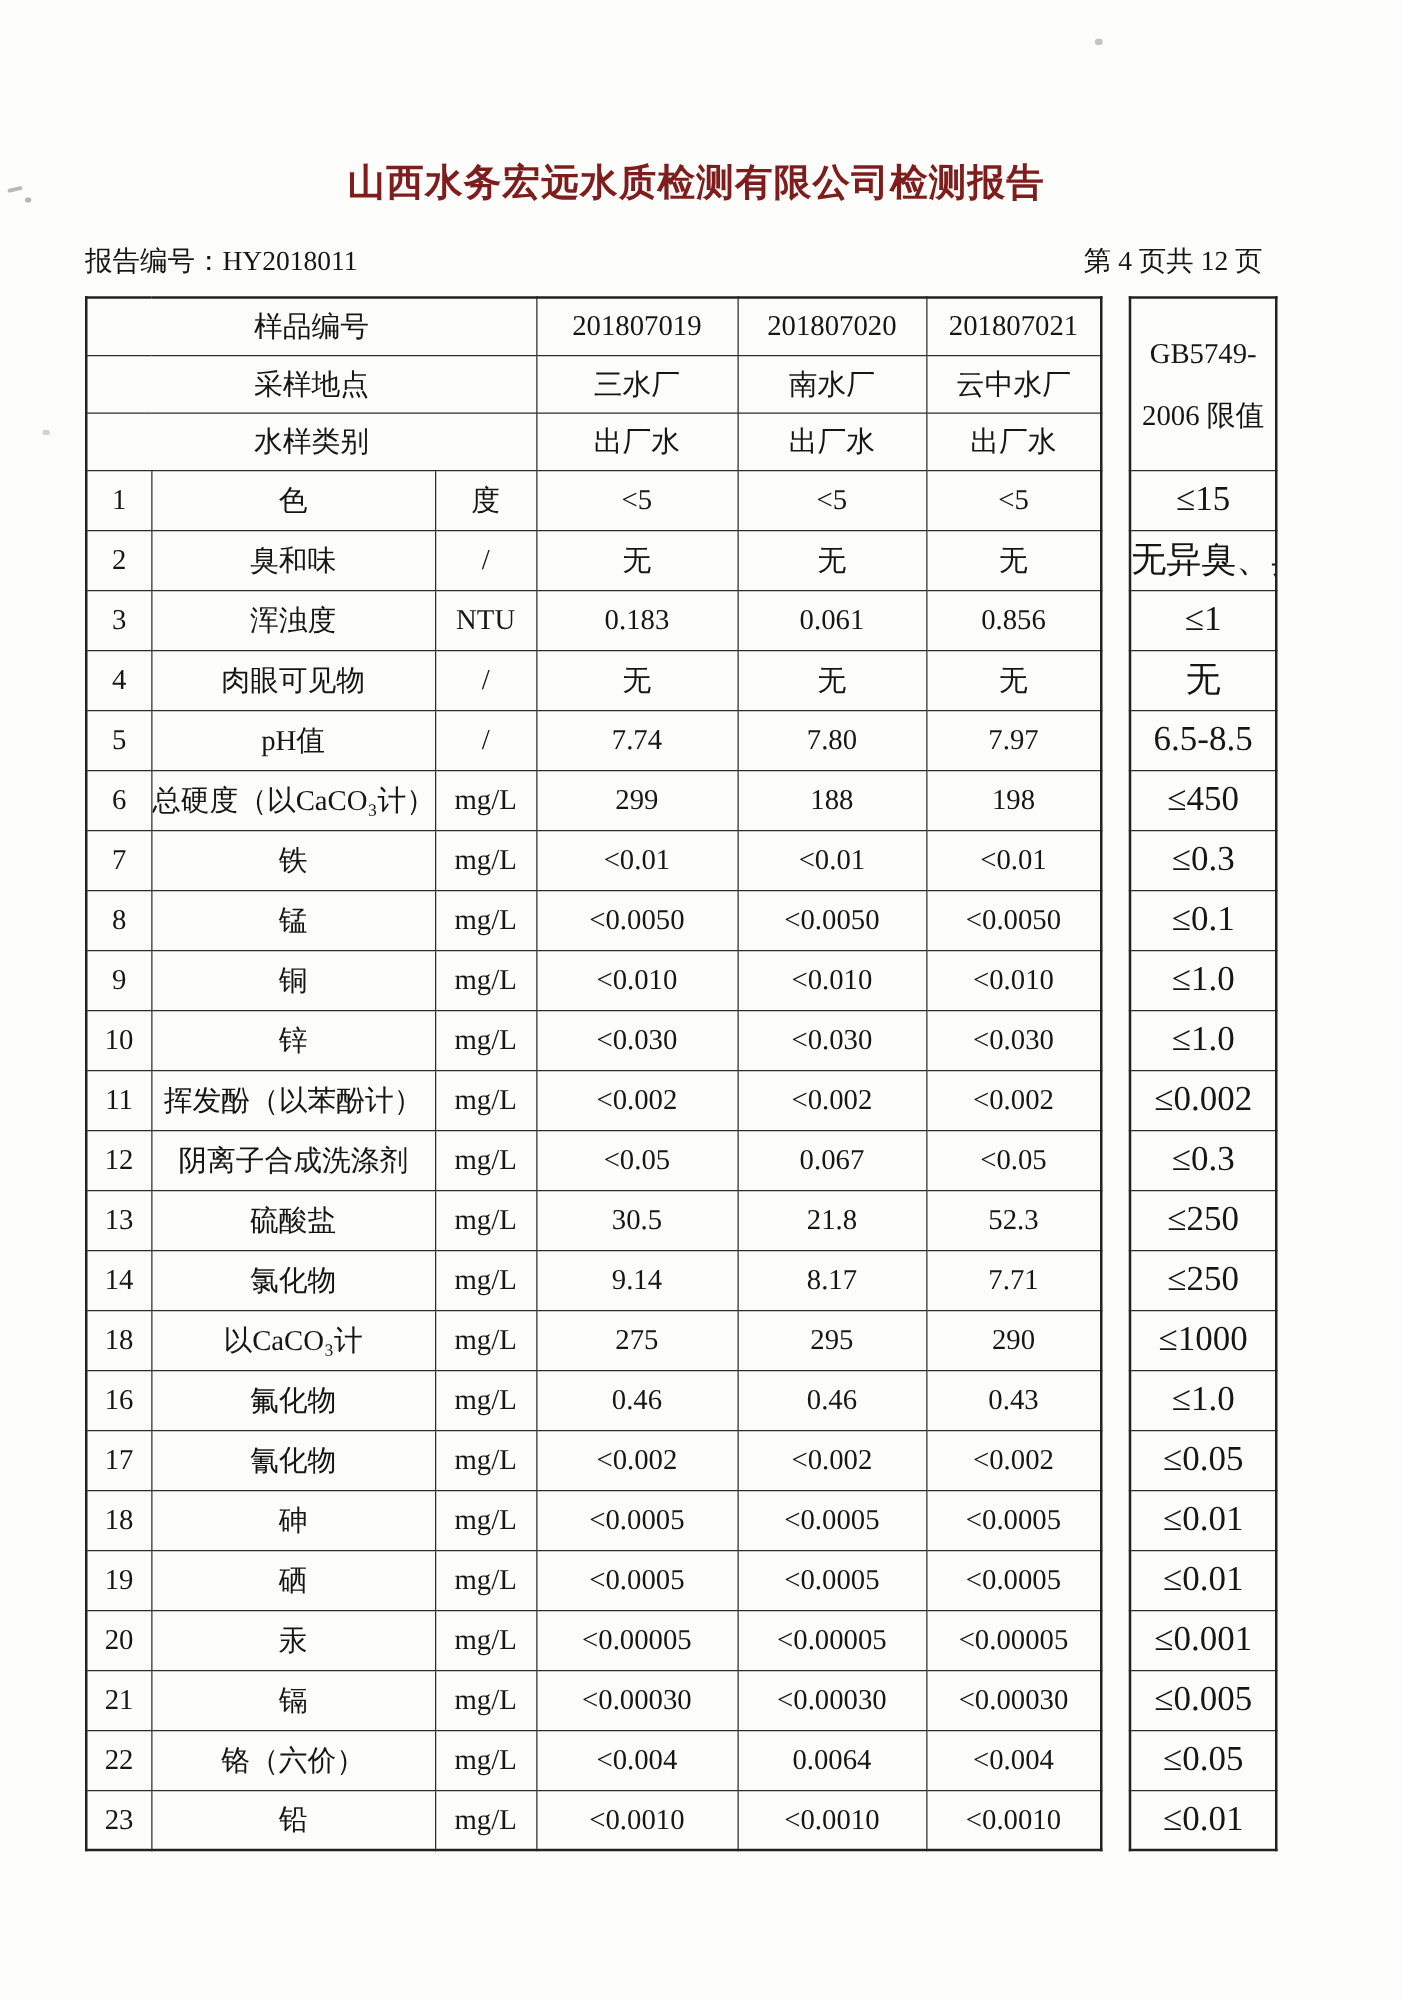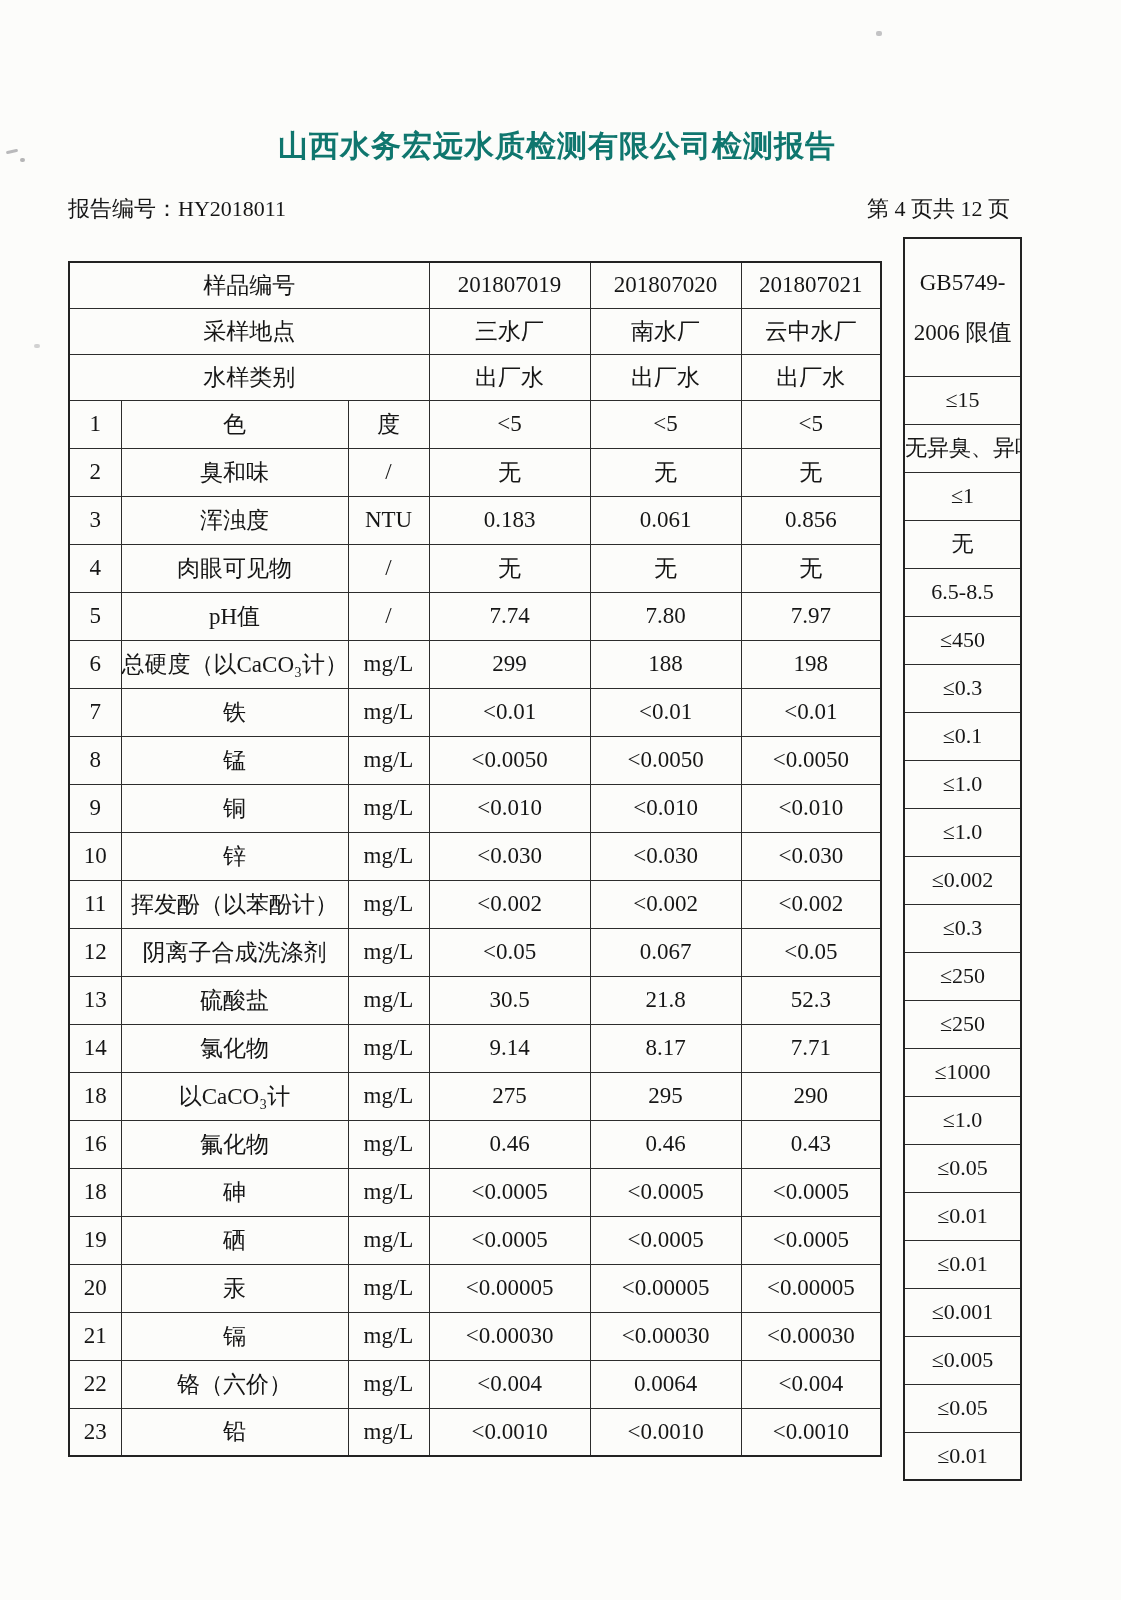--- a/index.html
+++ b/index.html
@@ -13,28 +13,28 @@
     color: #161616;
   }
   .content { position: absolute; left: 68px; top: 0; width: 978px; }
   .title {
     margin-top: 126px;
     text-align: center;
     font-family: "Liberation Sans", "DejaVu Sans", sans-serif;
     font-weight: bold;
     font-size: 30px;
     letter-spacing: 1px;
-    color: #0f766e;
+    color: #7f1d1d;
   }
   .meta {
     display: flex; justify-content: space-between; align-items: flex-end;
     margin-top: 27px; padding-right: 36px;
     font-size: 22px;
   }
-  .tables { display: flex; align-items: center; margin-top: 13px; }
+  .tables { display: flex; align-items: flex-end; margin-top: 13px; }
   table { border-collapse: collapse; table-layout: fixed; }
   .main-table { width: 812px; border: 2.5px solid #222; }
   .limit-table { width: 119px; border: 2.5px solid #222; }
   .main-table th, .main-table td,
   .limit-table th, .limit-table td {
     border: 1.5px solid #2c2c2c;
     font-weight: normal;
     text-align: center;
     vertical-align: middle;
     font-size: 23px;
@@ -48,21 +48,21 @@
   .col-no   { width: 52px; }
   .col-item { width: 227px; }
   .col-unit { width: 81px; }
   .col-v1   { width: 161px; }
   .col-v2   { width: 151px; }
   .col-v3   { width: 140px; }
   .gap { width: 21px; flex: 0 0 21px; }
   .limit-head { height: 138px; }
   .limit-head span { display: block; line-height: 1; }
   .limit-head .l1 { margin-bottom: 27px; }
-  .limit-table tbody td { height: 48px; font-size: 22px; margin-top: 15px; }
+  .limit-table tbody td { height: 48px; font-size: 28px; margin-top: 15px; }
   
   .speck { position: absolute; background: #9d9da0; border-radius: 2px; }
   .s1 { left: 6px;  top: 150px; width: 12px; height: 3px; transform: rotate(-12deg); opacity: .7; }
   .s2 { left: 20px; top: 158px; width: 5px;  height: 4px; opacity: .75; }
   .s3 { left: 34px; top: 344px; width: 6px;  height: 4px; opacity: .45; }
   .s4 { left: 876px; top: 31px; width: 6px;  height: 5px; opacity: .6; }
 </style>
 </head>
 <body>
 
@@ -234,20 +234,28 @@
             </tr>
             <tr>
               <td>16</td>
               <td class="td-item">氟化物</td>
               <td>mg/L</td>
               <td>0.46</td>
               <td>0.46</td>
               <td>0.43</td>
             </tr>
             <tr>
+              <td>17</td>
+              <td class="td-item">氰化物</td>
+              <td>mg/L</td>
+              <td>&lt;0.002</td>
+              <td>&lt;0.002</td>
+              <td>&lt;0.002</td>
+            </tr>
+            <tr>
               <td>18</td>
               <td class="td-item">砷</td>
               <td>mg/L</td>
               <td>&lt;0.0005</td>
               <td>&lt;0.0005</td>
               <td>&lt;0.0005</td>
             </tr>
             <tr>
               <td>19</td>
               <td class="td-item">硒</td>

